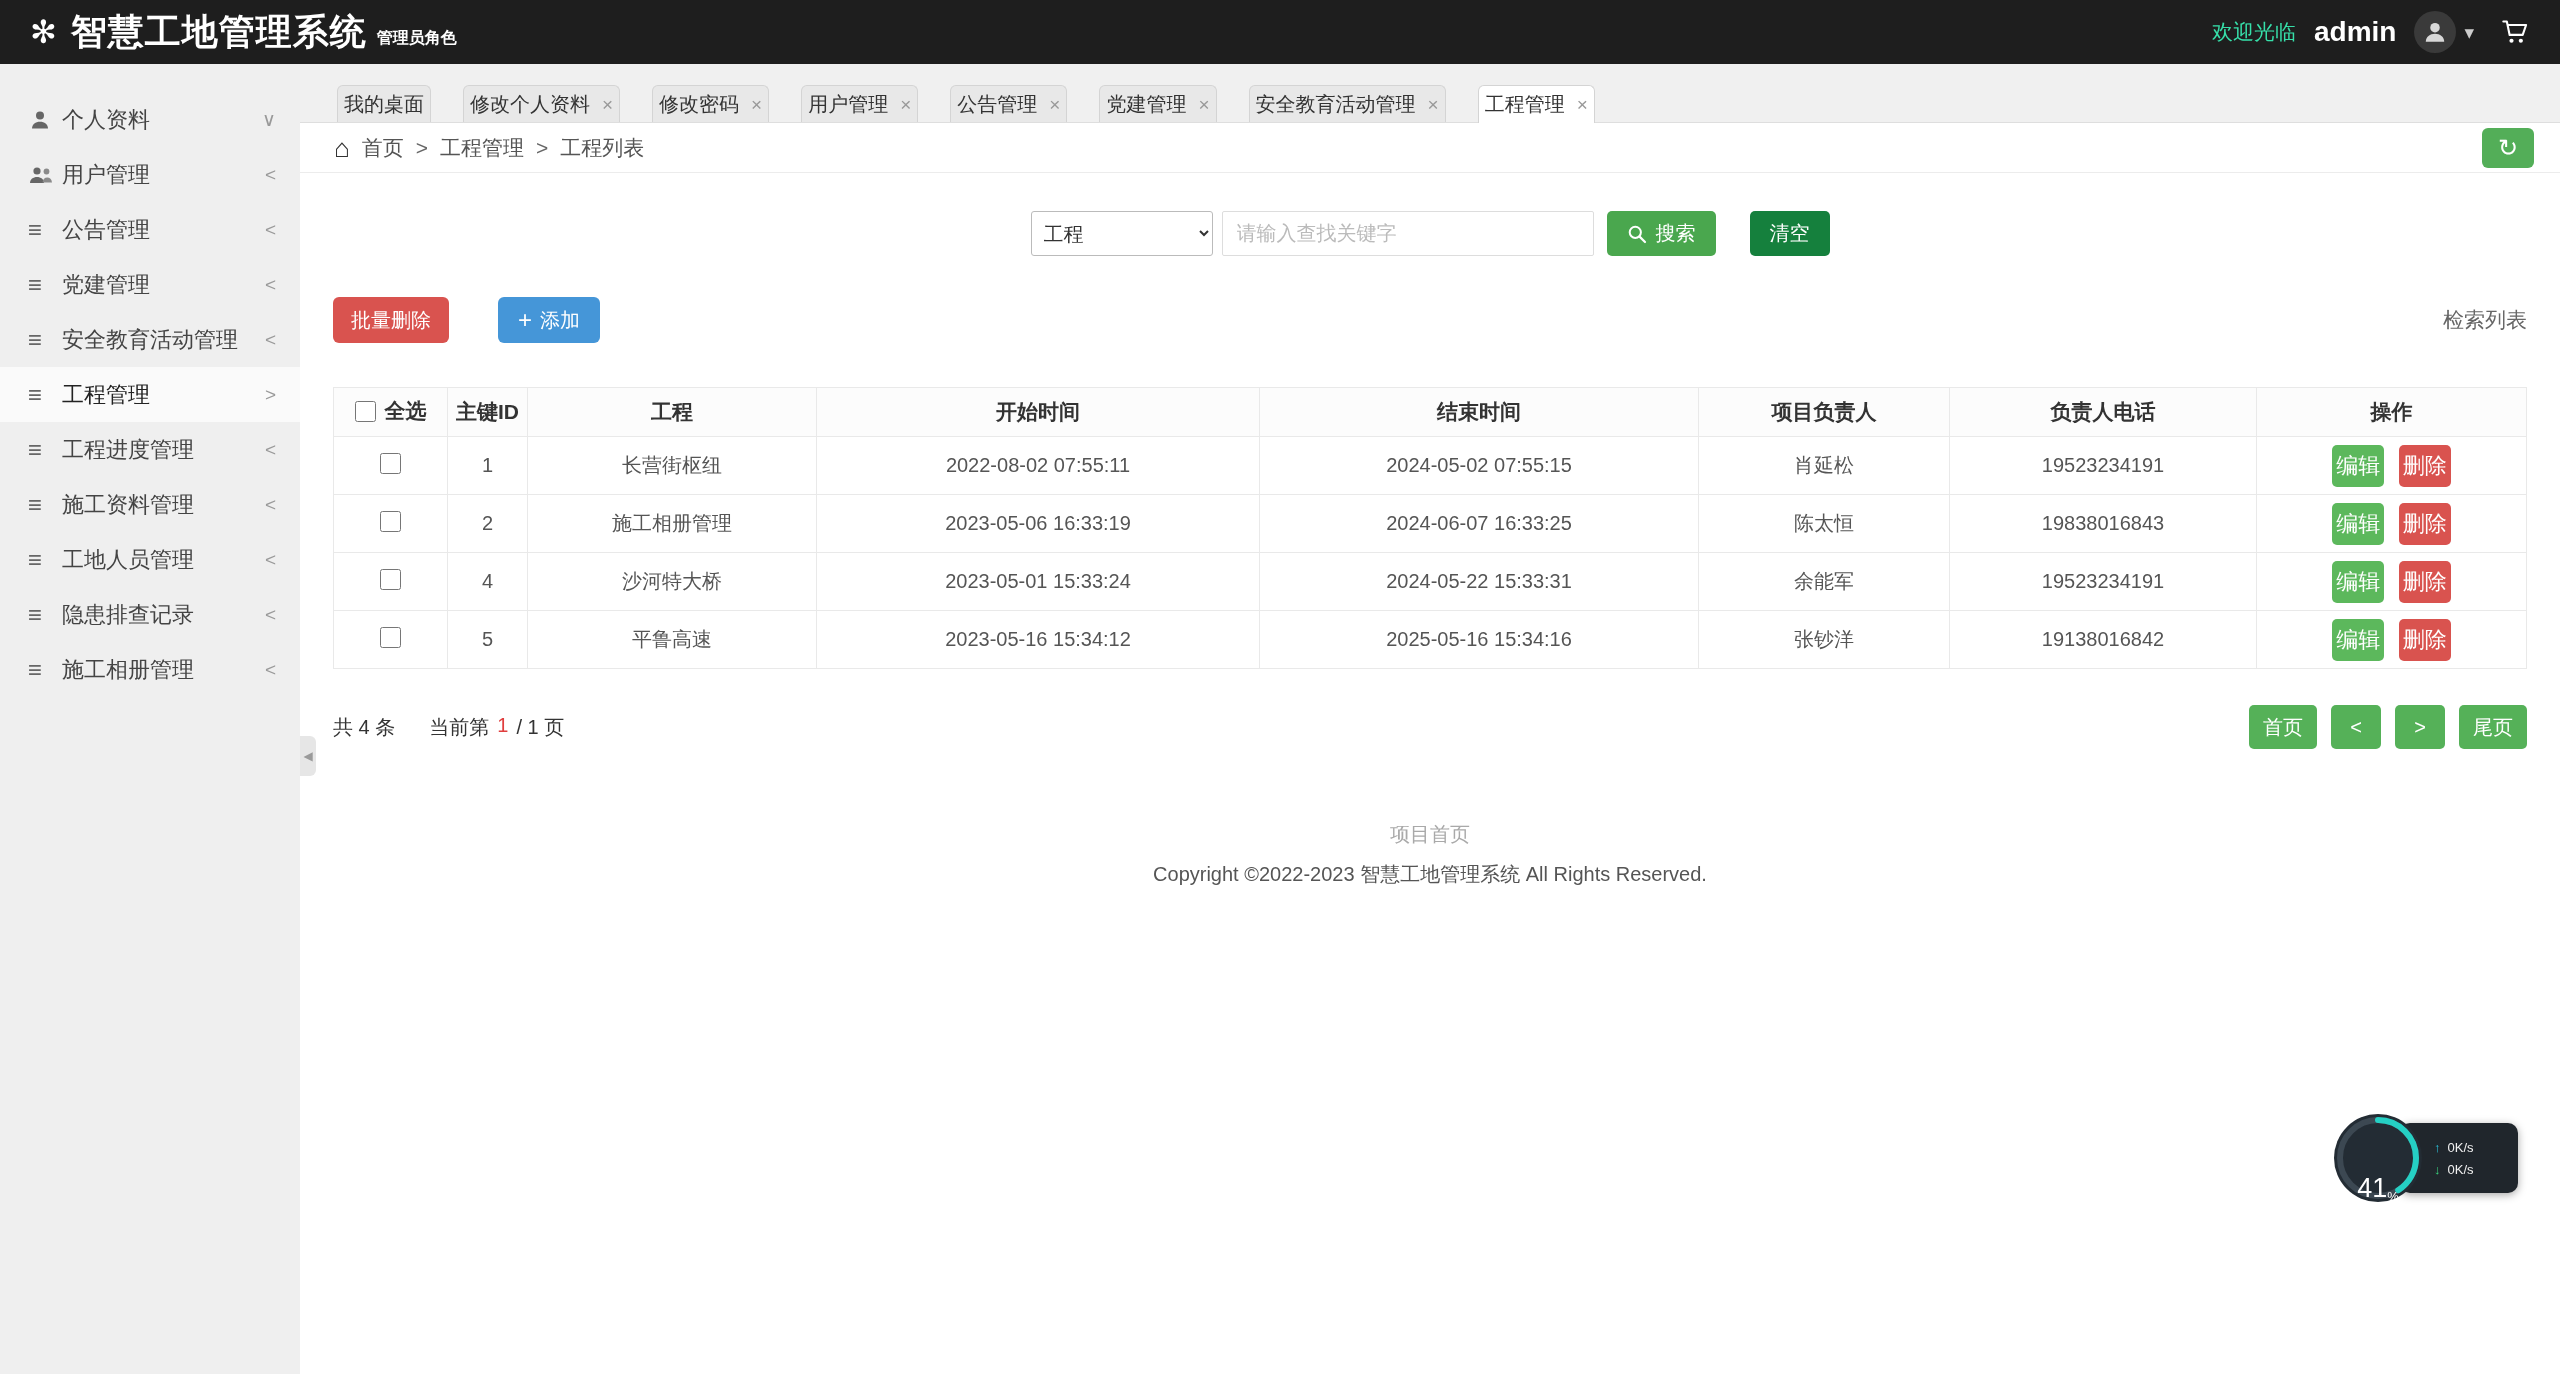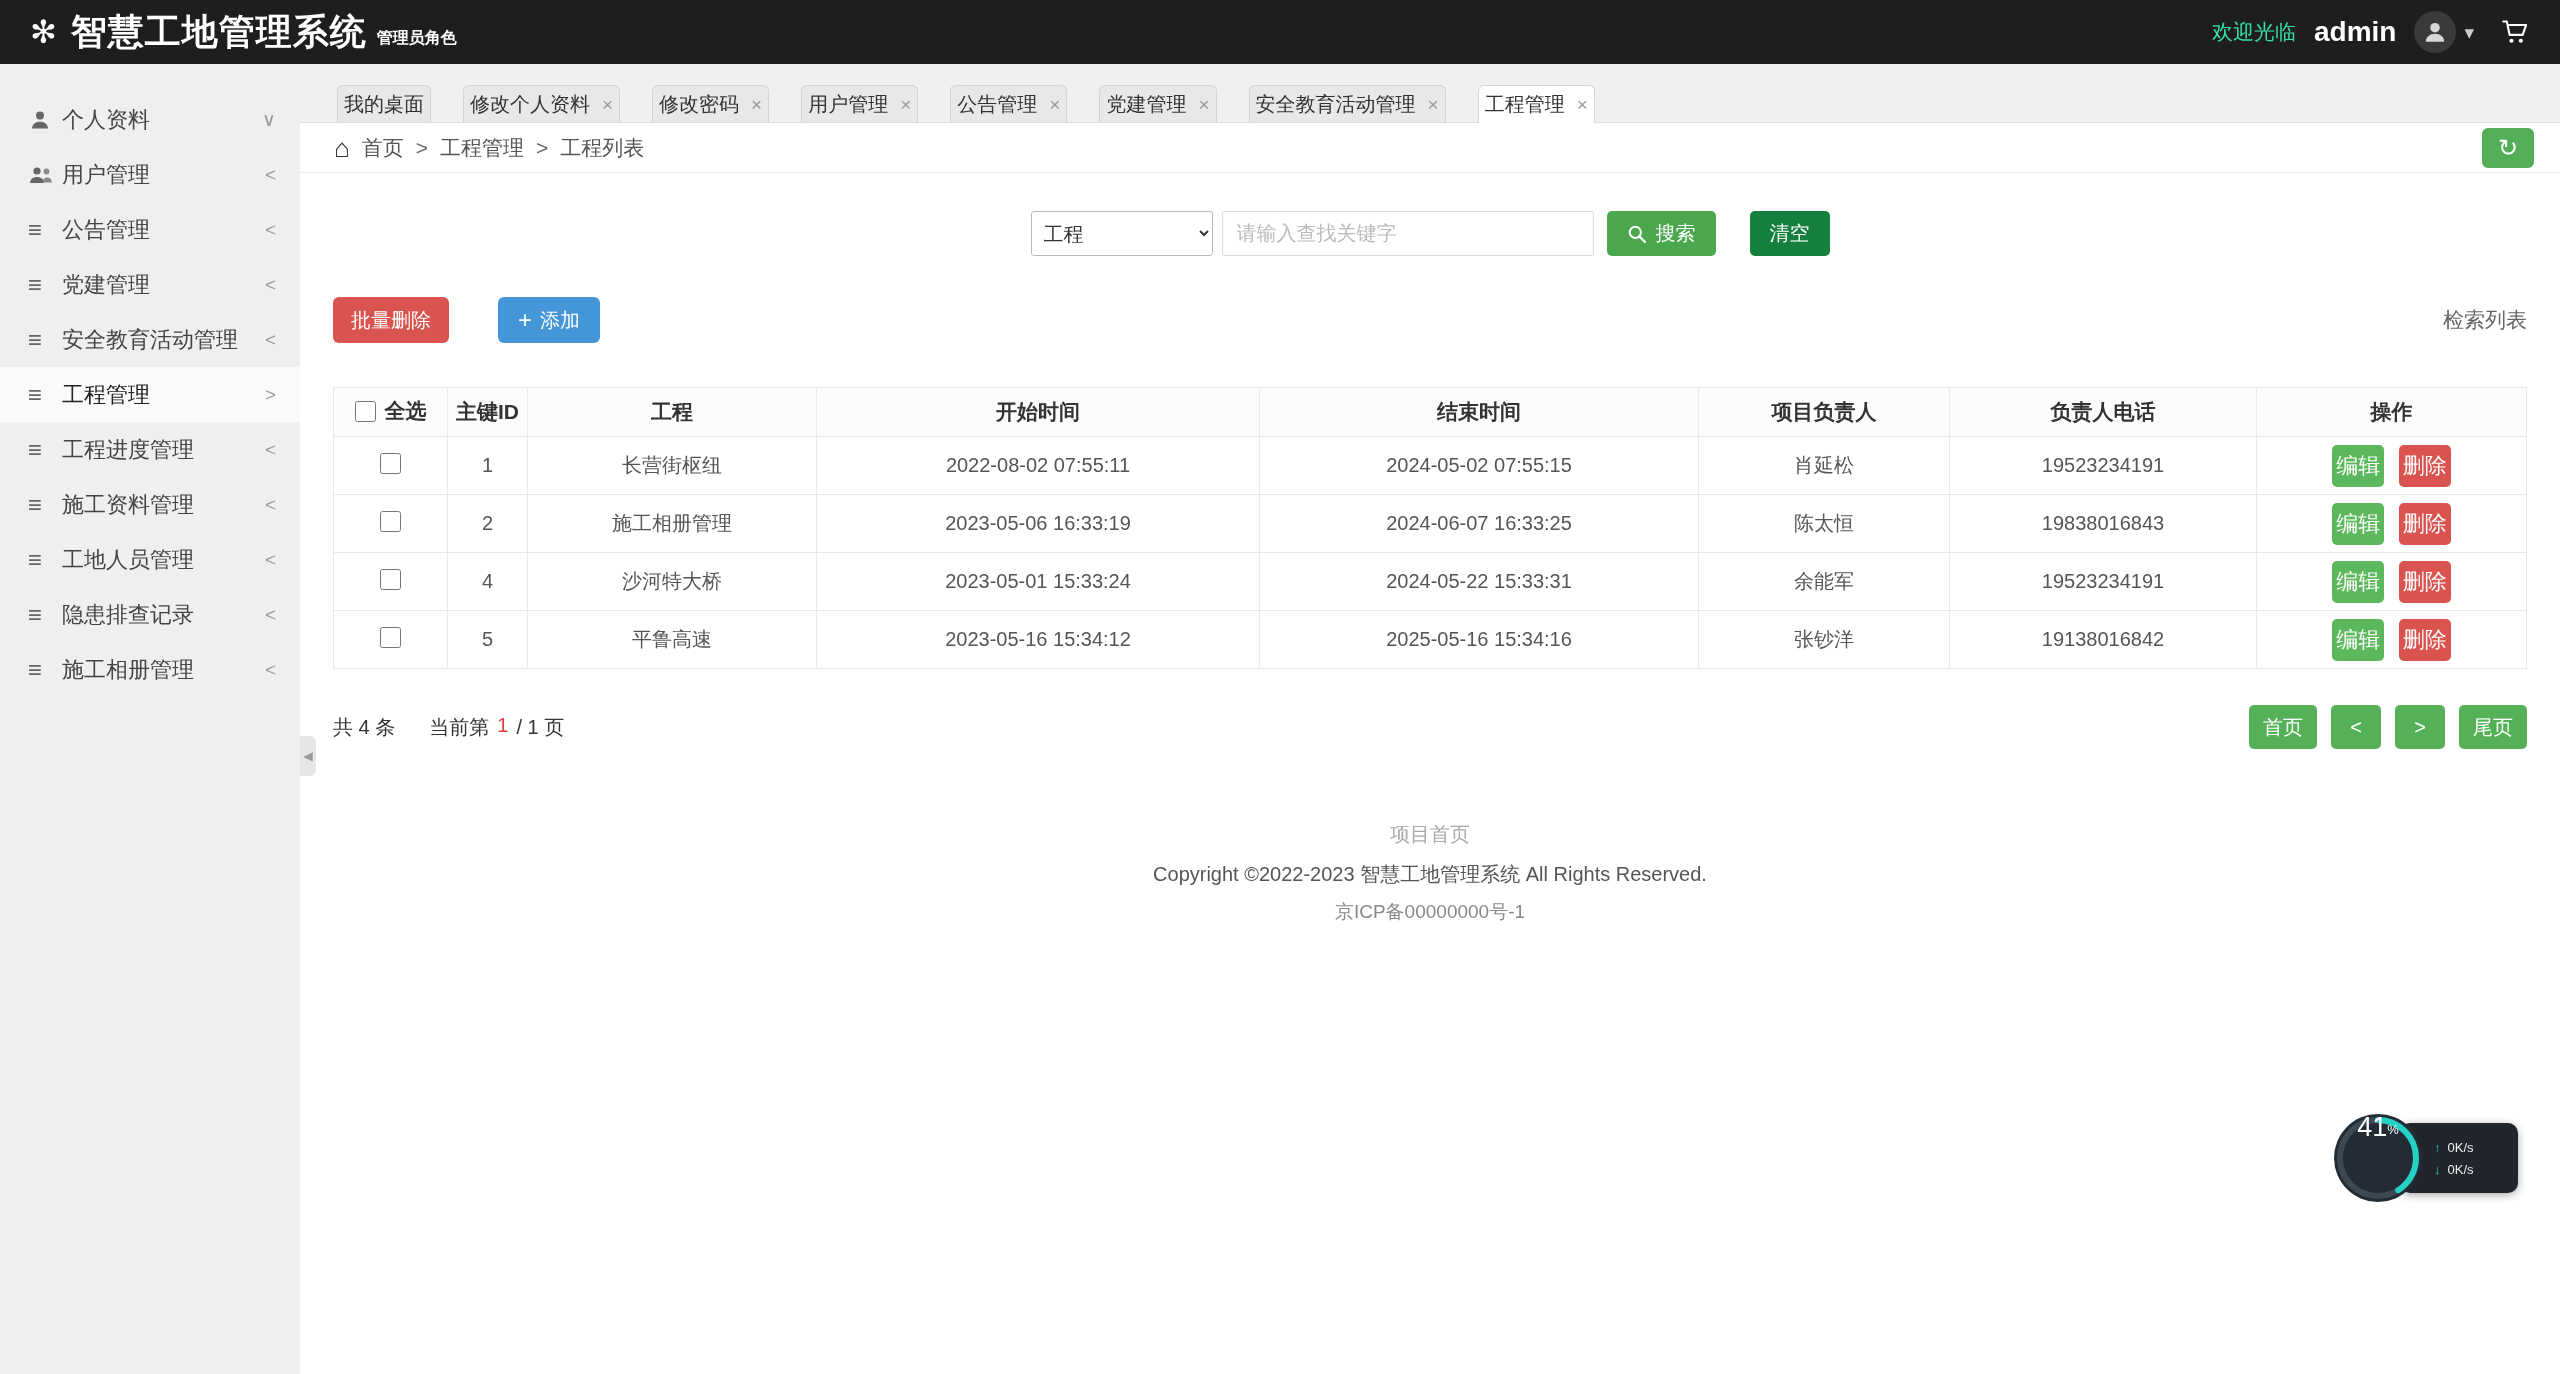--- a/index.html
+++ b/index.html
@@ -125,21 +125,21 @@
 
   
   .footer { margin-top:72px; text-align:center; }
   .footer-home { color:#a9a9a9; font-size:20px; cursor:pointer; }
   .footer-copy { color:#555; font-size:20px; margin-top:13px; }
   .footer-icp  { color:#888; font-size:19px; margin-top:11px; }
 
   
   .monitor { position:absolute; right:42px; top:1112px; display:flex; align-items:center; z-index:10; }
   .gauge { width:92px; height:92px; position:relative; z-index:2; }
-  .gauge-label { position:absolute; inset:0; display:flex; align-items:flex-start;
+  .gauge-label { position:absolute; inset:0; display:flex; align-items:flex-end;
                  justify-content:center; color:#fff; }
   .gauge-num { font-size:27px; }
   .gauge-pct { font-size:13px; margin-top:10px; }
   .speedbox {
     background:#20262c; border-radius:10px; height:70px; width:118px;
     margin-left:-24px; padding:8px 12px 8px 34px;
     display:flex; flex-direction:column; justify-content:center; gap:7px;
     box-shadow:0 2px 8px rgba(0,0,0,.35);
   }
   .speed-row { display:flex; align-items:center; gap:7px; font-size:13px; color:#f0f0f0; }
@@ -427,21 +427,20 @@
           <button class="btn pagi-btn">首页</button>
           <button class="btn pagi-btn">&lt;</button>
           <button class="btn pagi-btn">&gt;</button>
           <button class="btn pagi-btn">尾页</button>
         </span>
       </div>
 
       <div class="footer">
         <div class="footer-home">项目首页</div>
         <div class="footer-copy">Copyright ©2022-2023 智慧工地管理系统 All Rights Reserved.</div>
-        <div class="footer-icp">京ICP备00000000号-1</div>
       </div>
 
     </div>
   </div>
 </div>
 
 <div class="monitor">
   <div class="gauge">
     <svg width="92" height="92" viewBox="0 0 92 92">
       <circle cx="46" cy="46" r="44" fill="#232c34"></circle>

